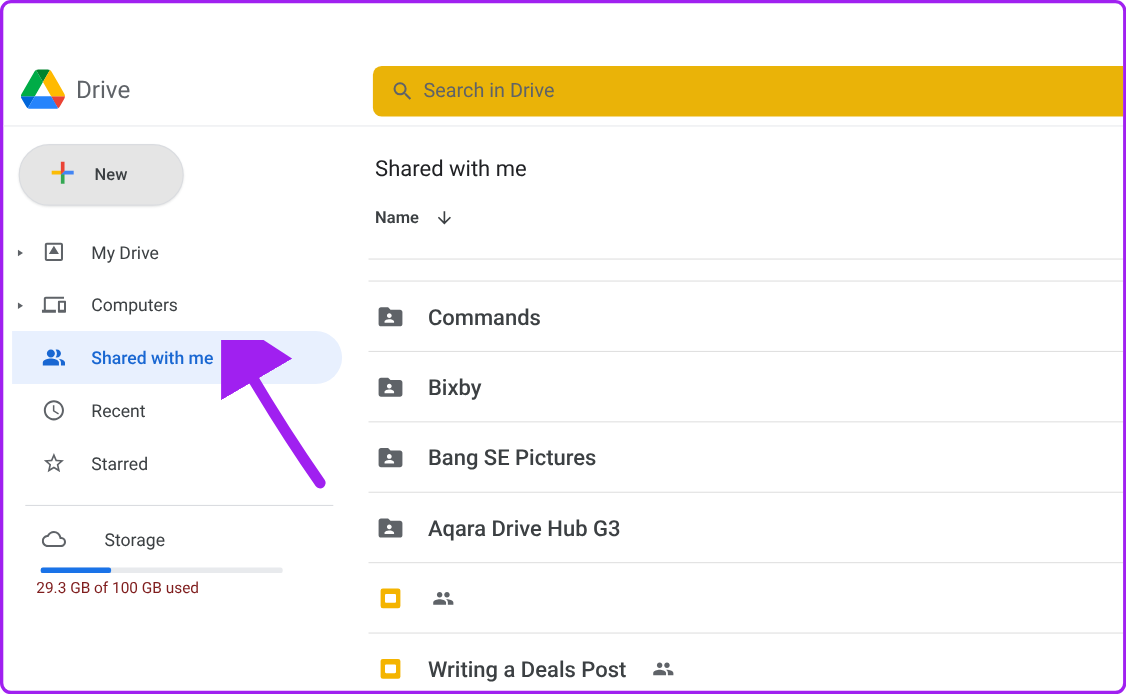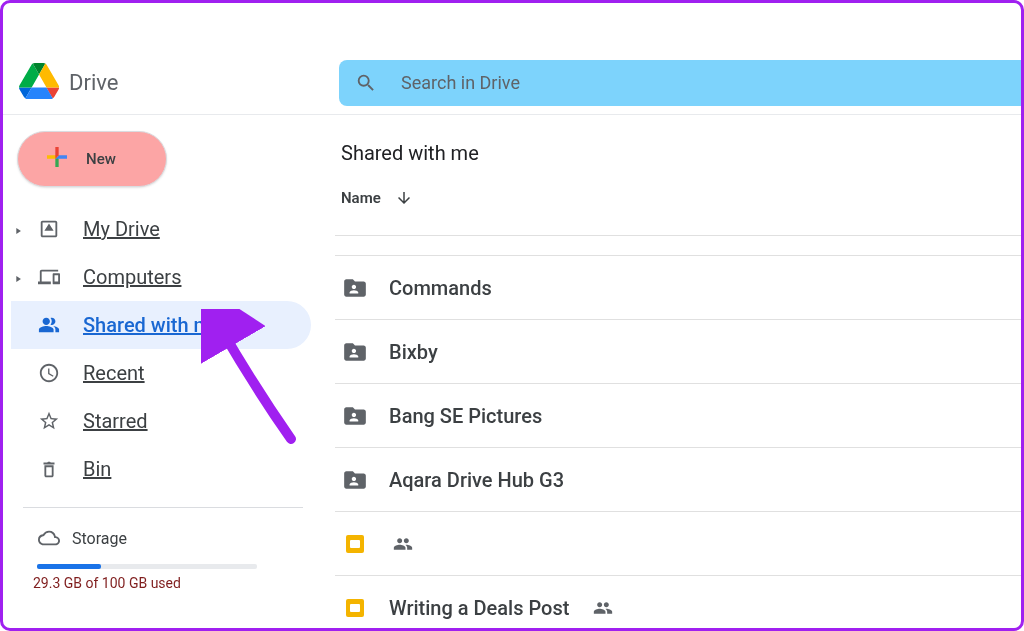--- a/index.html
+++ b/index.html
@@ -30,26 +30,26 @@
     gap: 10px;
     width: 320px;
   }
   .drive-logo-wrap .product-name {
     font-size: 22px;
     color: #5f6368;
   }
   .search-bar {
     flex: 1;
     height: 46px;
-    background: #7dd3fc;
+    background: #eab308;
     border-radius: 8px 0 0 8px;
     display: flex;
     align-items: center;
     padding: 0 16px;
-    gap: 24px;
+    gap: 8px;
     margin-right: 0;
   }
   .search-bar .search-icon {
     color: #5f6368;
     display: flex;
   }
   .search-bar .search-placeholder {
     font-size: 18px;
     color: #5f6368;
   }
@@ -68,21 +68,21 @@
     flex-direction: column;
   }
   .new-button {
     display: flex;
     align-items: center;
     gap: 14px;
     width: 150px;
     height: 56px;
     border: 1px solid #dadce0;
     border-radius: 28px;
-    background: #fca5a5;
+    background: #e5e5e5;
     padding: 0 24px;
     margin: 6px 0 18px 6px;
     box-shadow: 0 1px 2px rgba(60,64,67,.15);
     cursor: pointer;
   }
   .new-button .label {
     font-size: 15px;
     color: #3c4043;
     font-weight: 500;
   }
@@ -93,24 +93,23 @@
   }
   .nav-item {
     display: flex;
     align-items: center;
     height: 48px;
     padding: 0 0 0 20px;
     gap: 22px;
     border-radius: 0 24px 24px 0;
     cursor: pointer;
     width: 300px;
-    font-size: 20px;
+    font-size: 16px;
     color: #3c4043;
     position: relative;
-    text-decoration: underline;
   }
   .nav-item .expand {
     position: absolute;
     left: 2px;
     width: 10px;
     color: #5f6368;
   }
   .nav-item.active {
     background: #e8f0fe;
     color: #1967d2;
@@ -132,21 +131,21 @@
     background: #dadce0;
     margin: 14px 16px 10px 12px;
     width: 280px;
   }
 
   .storage-item {
     display: flex;
     align-items: center;
     height: 40px;
     padding: 0 0 0 26px;
-    gap: 11px;
+    gap: 34px;
     font-size: 16px;
     color: #3c4043;
     cursor: pointer;
   }
   .storage-item .icon {
     width: 24px; height: 24px;
     display: flex; align-items: center; justify-content: center;
     color: #5f6368;
   }
   .storage-bar {
@@ -322,28 +321,20 @@
         <span>Recent</span>
       </li>
       <li class="nav-item">
         <span class="icon">
           <svg width="22" height="22" viewBox="0 0 24 24" fill="currentColor">
               <path d="M22 9.24l-7.19-.62L12 2 9.19 8.63 2 9.24l5.46 4.73L5.82 21 12 17.27 18.18 21l-1.63-7.03L22 9.24zM12 15.4l-3.76 2.27 1-4.28-3.32-2.88 4.38-.38L12 6.1l1.71 4.04 4.38.38-3.32 2.88 1 4.28L12 15.4z"></path>
             </svg>
         </span>
         <span>Starred</span>
       </li>
-      <li class="nav-item">
-        <span class="icon">
-          <svg width="22" height="22" viewBox="0 0 24 24" fill="currentColor">
-              <path d="M14 5h4v2H6V5h4l1-1h2l1 1zM7 19c0 1.1.9 2 2 2h6c1.1 0 2-.9 2-2V8H7v11zm2-9h6v9H9v-9z"></path>
-            </svg>
-        </span>
-        <span>Bin</span>
-      </li>
     </ul>
 
     <div class="divider"></div>
 
     <div class="storage-item">
       <span class="icon">
         <svg width="22" height="22" viewBox="0 0 24 24" fill="currentColor">
             <path d="M19.35 10.04A7.49 7.49 0 0012 4C9.11 4 6.6 5.64 5.35 8.04A5.994 5.994 0 000 14c0 3.31 2.69 6 6 6h13c2.76 0 5-2.24 5-5 0-2.64-2.05-4.78-4.65-4.96zM19 18H6c-2.21 0-4-1.79-4-4 0-2.05 1.53-3.76 3.56-3.97l1.07-.11.5-.95A5.469 5.469 0 0112 6c2.62 0 4.88 1.86 5.39 4.43l.3 1.5 1.53.11A2.98 2.98 0 0122 15c0 1.65-1.35 3-3 3z"></path>
           </svg>
       </span>

